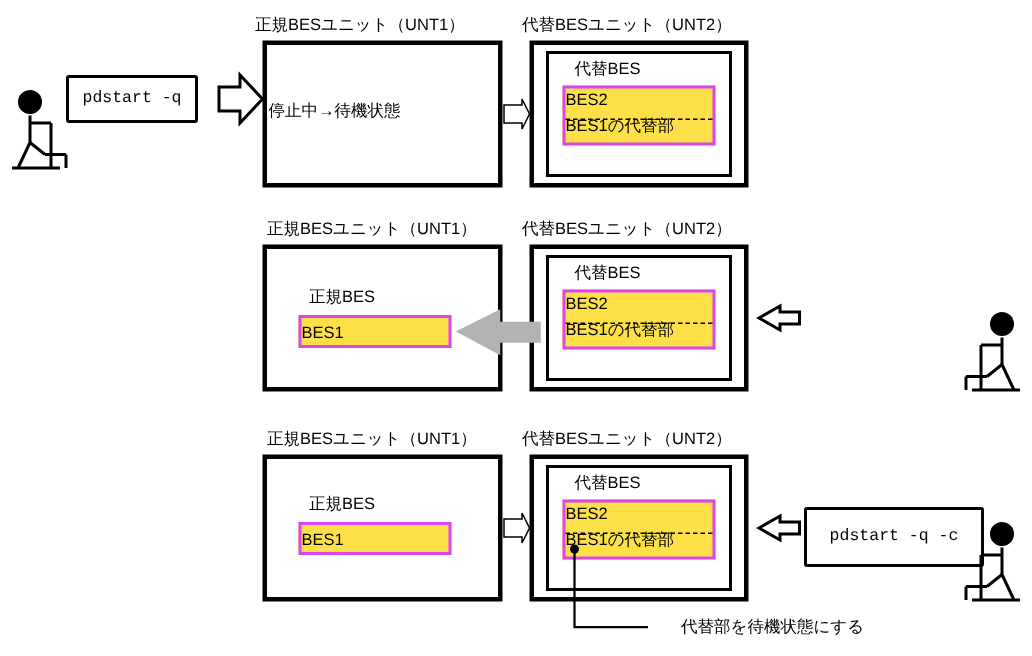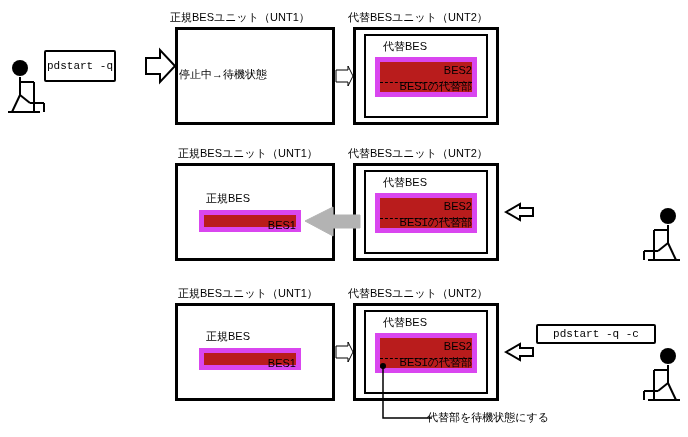--- a/index.html
+++ b/index.html
@@ -33,25 +33,25 @@
     box-sizing: border-box;
   }
   .inner-box {
     position: absolute;
     border: 2px solid #000;
     background: #fff;
     box-sizing: border-box;
   }
   .gray-box {
     position: absolute;
-    border: 5px solid #d946ef;
-    background: #b91c1c;
-    box-sizing: border-box;
-    font-size: 11px;
-    text-align: right;
+    border: 2px solid #d946ef;
+    background: #fde047;
+    box-sizing: border-box;
+    font-size: 11px;
+    text-align: left;
     color: #000;
   }
   .gray-box .line1 {
     display: block;
   }
   .dash {
     position: absolute;
     left: 0;
     right: 0;
     border-top: 1px dashed #000;
@@ -96,21 +96,21 @@
 
   <div class="unit-box" style="left:353px; top:27px; width:146px; height:98px;"></div>
   <div class="inner-box" style="left:364px; top:34px; width:124px; height:84px;"></div>
   <div class="lbl" style="left:383px; top:40px;">代替BES</div>
   <div class="gray-box" style="left:375px; top:57px; width:102px; height:40px;">
     <span class="line1" style="display:block; margin-top:2px;">BES2</span>
     <div class="dash" style="top:20px;"></div>
     <span class="line1" style="display:block; margin-top:3px;">BES1の代替部</span>
   </div>
 
-  <div class="term" style="left:44px; top:50px; width:72px; height:32px;font-family:Liberation Mono, monospace;">pdstart -q</div>
+  <div class="term" style="left:44px; top:50px; width:88px; height:32px;font-family:Liberation Mono, monospace;">pdstart -q</div>
 
   <div class="lbl" style="left:178px; top:147px;">正規BESユニット（UNT1）</div>
   <div class="lbl" style="left:348px; top:147px;">代替BESユニット（UNT2）</div>
 
   <div class="unit-box" style="left:175px; top:163px; width:160px; height:98px;"></div>
   <div class="lbl" style="left:206px; top:192px;">正規BES</div>
   <div class="gray-box" style="left:199px; top:210px; width:102px; height:22px; line-height:20px;">
     <span>BES1</span>
   </div>
 
@@ -135,23 +135,23 @@
 
   <div class="unit-box" style="left:353px; top:303px; width:146px; height:98px;"></div>
   <div class="inner-box" style="left:364px; top:310px; width:124px; height:84px;"></div>
   <div class="lbl" style="left:383px; top:316px;">代替BES</div>
   <div class="gray-box" style="left:375px; top:333px; width:102px; height:40px;">
     <span class="line1" style="display:block; margin-top:2px;">BES2</span>
     <div class="dash" style="top:20px;"></div>
     <span class="line1" style="display:block; margin-top:3px;">BES1の代替部</span>
   </div>
 
-  <div class="term" style="left:536px; top:324px; width:120px; height:20px;">pdstart -q -c</div>
-
-  <div class="caption" style="left:427px; top:410px;">代替部を待機状態にする</div>
+  <div class="term" style="left:536px; top:338px; width:120px; height:40px;">pdstart -q -c</div>
+
+  <div class="caption" style="left:454px; top:410px;">代替部を待機状態にする</div>
 
   <svg class="svg-layer" viewBox="0 0 688 437">
 
     <g fill="none" stroke="#000" stroke-width="2">
       <circle cx="20" cy="68" r="8" fill="#000" stroke="none"></circle>
       <path d="M20 77 L20 95"></path>
       <path d="M20 82 L34 82"></path>
       <path d="M20 95 L12 112"></path>
       <path d="M20 95 L30 103"></path>
       <path d="M8 112 L40 112"></path>

